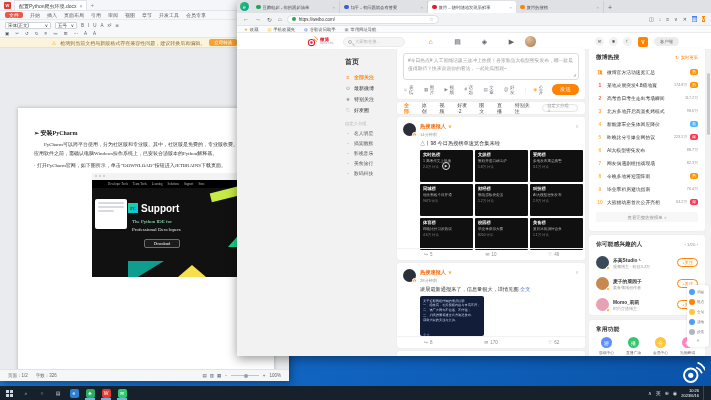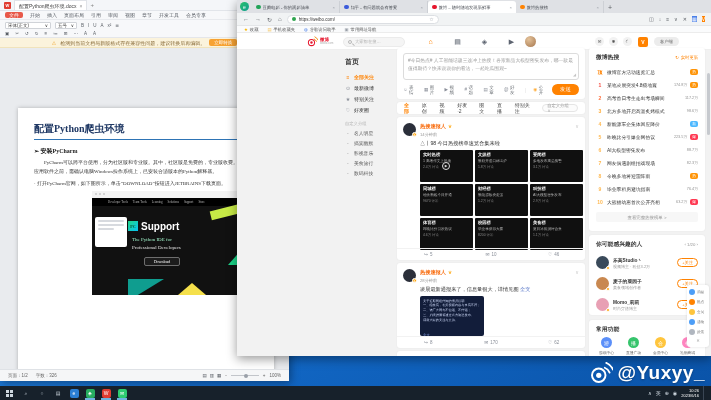--- a/index.html
+++ b/index.html
@@ -262,21 +262,20 @@
         <span class="tb-ic">A</span>
       </div>
   </div>
   <div id="doc-banner">
     <span class="warn">⚠</span>
     <span>检测到当前文档与新版格式存在兼容性问题，建议转换后再编辑。</span>
     <span class="bn-btn">立即转换</span>
   </div>
   <div id="docarea">
     <div id="paper">
-      <div id="doc-h1">配置Python爬虫环境</div>
       <div id="doc-sub">➢ 安装PyCharm</div>
       <div id="doc-para">PyCharm可以跨平台使用，分为社区版和专业版。其中，社区版是免费的，专业版收费。在安装该应用软件之前，需确认电脑Windows操作系统上，已安装合适版本的Python解释器。</div>
       <div id="doc-bullet">· 打开PyCharm官网，如下图所示，单击“DOWNLOAD”按钮进入JETBRAINS下载页面。</div>
       <div id="shot">
         <div id="shot-chrome">
             <i></i>
             <i></i>
             <i></i>
           </div>
         <div id="shot-nav">
@@ -901,21 +900,20 @@
   </div>
 </div>
 
 <div id="watermark">
   <svg width="24" height="24" viewBox="0 0 32 32">
     <circle cx="13" cy="19" r="9" fill="none" stroke="#fff" stroke-width="2.6"></circle>
     <circle cx="13" cy="19" r="3.5" fill="#fff"></circle>
     <path d="M21 9 a11 11 0 0 1 6.5 6.5" stroke="#fff" stroke-width="2.4" fill="none" stroke-linecap="round"></path>
     <path d="M23 2.5 a17 17 0 0 1 9 9" stroke="#fff" stroke-width="2.4" fill="none" stroke-linecap="round"></path>
   </svg>
-  <span class="wm-txt">@Yuxyy_</span>
 </div>
 
 <div id="taskbar">
   <span id="start">
       <span class="g">
         <i></i>
         <i></i>
         <i></i>
         <i></i>
       </span>

